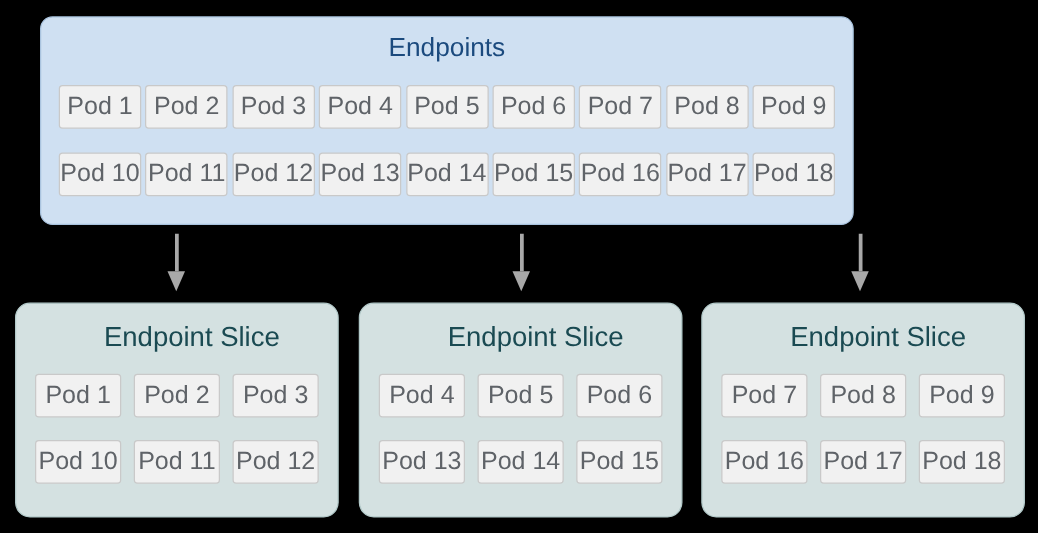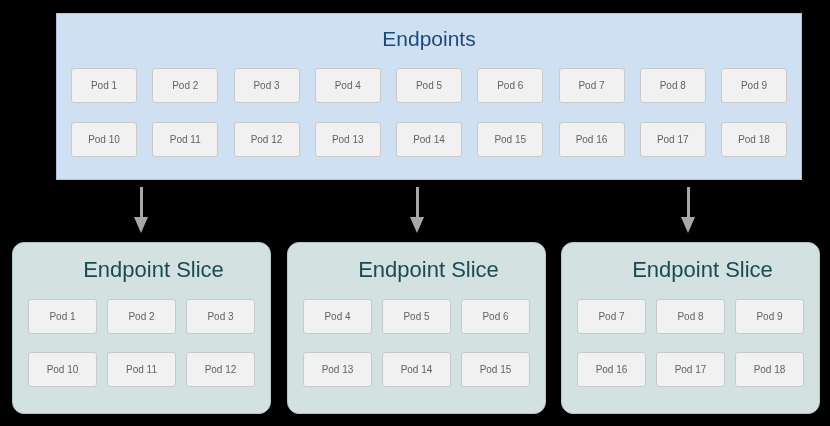--- a/index.html
+++ b/index.html
@@ -23,25 +23,25 @@
   .canvas {
     position: relative;
     width: 830px;
     height: 426px;
     background: var(--canvas-bg);
     overflow: hidden;
   }
   
   .endpoints-box {
     position: absolute;
-    left: 56px; top: 13px;
-    width: 746px; height: 167px;
+    left: 32px; top: 13px;
+    width: 651px; height: 167px;
     background: var(--endpoints-bg);
     border: 1px solid var(--endpoints-border);
-    border-radius: 0;
+    border-radius: 10px;
   }
   .endpoints-title {
     margin-top: 12px;
     text-align: center;
     font-size: 21px;
     line-height: 26px;
     color: var(--endpoints-title);
   }
   .pod-row {
     display: flex;
@@ -51,21 +51,21 @@
   .endpoints-box .pod-row-1 { margin-top: 16px; }
   .endpoints-box .pod-row-2 { margin-top: 19px; }
   .pod {
     width: 66px; height: 35px;
     background: var(--pod-bg);
     border: 1px solid var(--pod-border);
     border-radius: 3px;
     display: flex;
     align-items: center;
     justify-content: center;
-    font-size: 10px;
+    font-size: 20px;
     color: var(--pod-text);
     white-space: nowrap;
   }
   
   .arrow {
     position: absolute;
     top: 187px;
     width: 14px; height: 46px;
   }
   .arrow-1 { left: 134px; }

